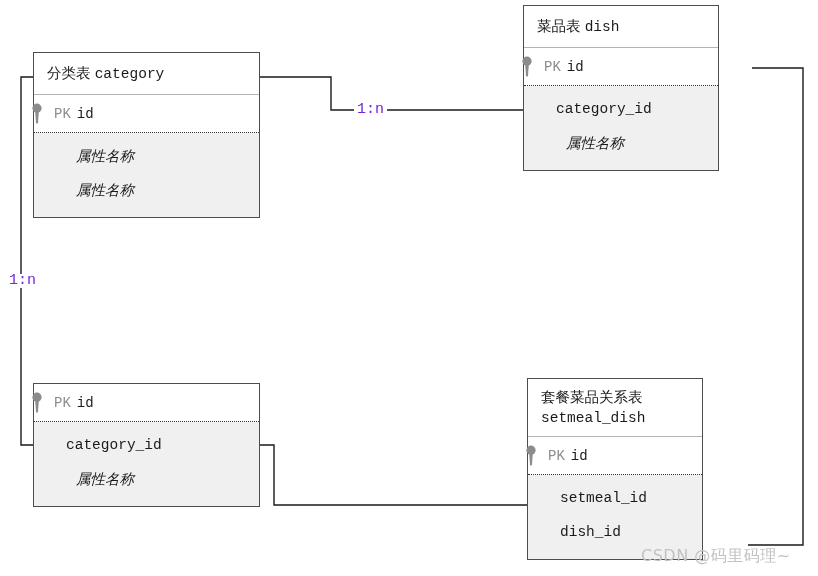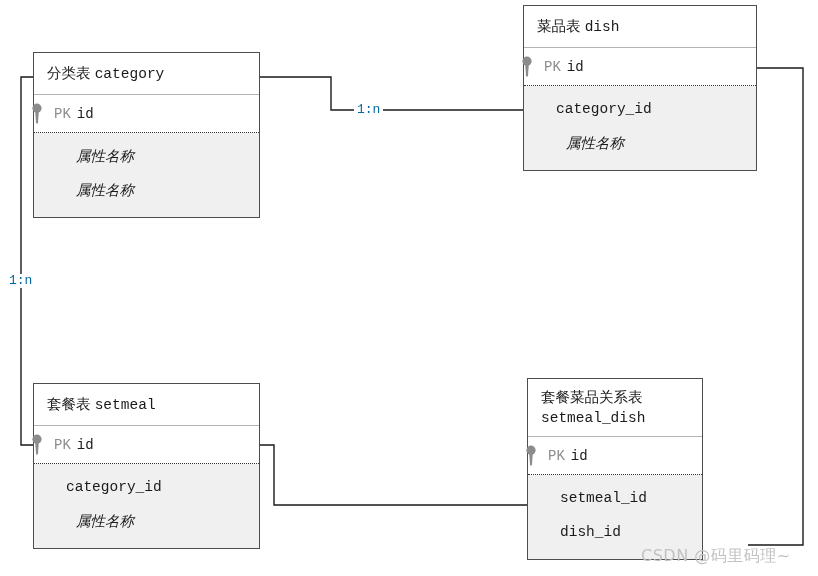--- a/index.html
+++ b/index.html
@@ -29,22 +29,22 @@
   }
   .link-path {
     fill: none;
     stroke: #1a1a1a;
     stroke-width: 1.4;
   }
 
   .card-label {
     position: absolute;
     font-family: "Liberation Mono", monospace;
-    font-size: 13px;
-    color: #0369a1;
+    font-size: 15px;
+    color: #6d28d9;
     background: #ffffff;
     padding: 0 3px;
     white-space: nowrap;
     line-height: 14px;
   }
 
   
   .entity {
     position: absolute;
     box-sizing: border-box;
@@ -117,21 +117,21 @@
     font-family: "Liberation Mono", monospace;
     padding-left: 32px;
   }
   .attr-row.cjk {
     font-family: "DejaVu Sans", sans-serif;
     font-style: italic;
   }
 
   
   #entity-category  { left: 33px;  top: 15px;  width: 227px; margin-top: 37px; }
-  #entity-dish      { left: 523px; top: 5px;   width: 234px; }
+  #entity-dish      { left: 523px; top: 5px;   width: 196px; }
   #entity-setmeal   { left: 33px;  top: 383px; width: 227px; }
   #entity-setmeal-dish { left: 527px; top: 378px; width: 176px; }
 
   #entity-setmeal-dish .entity-title { padding-top: 7px; padding-bottom: 7px; }
 
   
   #watermark {
     position: absolute;
     left: 641px;
     top: 546px;
@@ -190,24 +190,20 @@
       <span class="pk-tag">PK</span>
       <span class="pk-name">id</span>
     </div>
     <div class="attrs">
       <div class="attr-row mono">category_id</div>
       <div class="attr-row cjk">属性名称</div>
     </div>
   </div>
 
   <div class="entity" id="entity-setmeal">
-    <div class="entity-title">
-      <span class="tname">套餐表</span>
-      <span class="ename">setmeal</span>
-    </div>
     <div class="pk-row">
       <svg class="key-icon" viewBox="0 0 14 22">
         <circle cx="7" cy="5.2" r="4.6" fill="#8c8c8c"></circle>
         <path d="M 5.2 8.6 L 8.8 8.6 L 8.0 19.5 L 7.0 21.2 L 6.0 19.5 Z" fill="#8c8c8c"></path>
       </svg>
       <span class="pk-tag">PK</span>
       <span class="pk-name">id</span>
     </div>
     <div class="attrs">
       <div class="attr-row mono">category_id</div>

